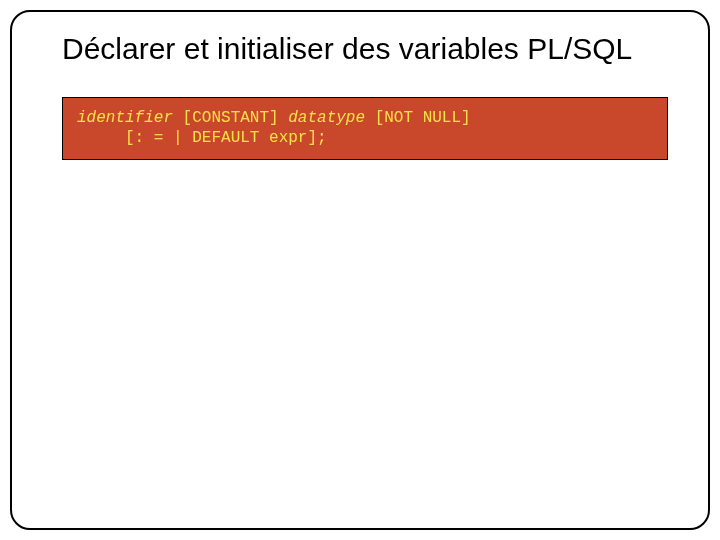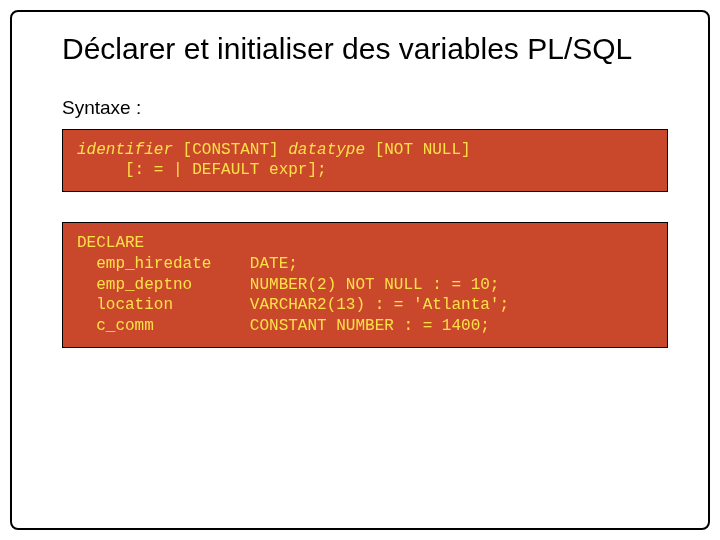--- a/index.html
+++ b/index.html
@@ -10,21 +10,21 @@
     background: #fff;
     font-family: Arial, Helvetica, sans-serif;
     color: #000;
   }
   .slide {
     box-sizing: border-box;
     width: 700px;
     height: 520px;
     margin: 10px;
     border: 2px solid #000;
-    border-radius: 8px;
+    border-radius: 20px;
     padding: 20px 40px 30px 50px;
     position: relative;
   }
   .title {
     font-size: 30px;
     line-height: 1.15;
     margin: 0 0 30px 0;
     font-weight: normal;
   }
   .section-label {
@@ -46,25 +46,19 @@
     font-style: italic;
   }
 </style>
 </head>
 <body>
 
 <div class="slide">
 
   <h1 class="title">Déclarer et initialiser des variables PL/SQL</h1>
 
-  <div class="section-label">Syntaxe :</div>
 
   <div class="codebox"><span class="italic">identifier</span><span> [CONSTANT] </span><span class="italic">datatype</span><span> [NOT NULL]</span>
 <span>     [: = | DEFAULT expr];</span></div>
 
 
-  <div class="codebox">DECLARE
-  emp_hiredate    DATE;
-  emp_deptno      NUMBER(2) NOT NULL : = 10;
-  location        VARCHAR2(13) : = 'Atlanta';
-  c_comm          CONSTANT NUMBER : = 1400;</div>
 
 </div>
 
 </body></html>

